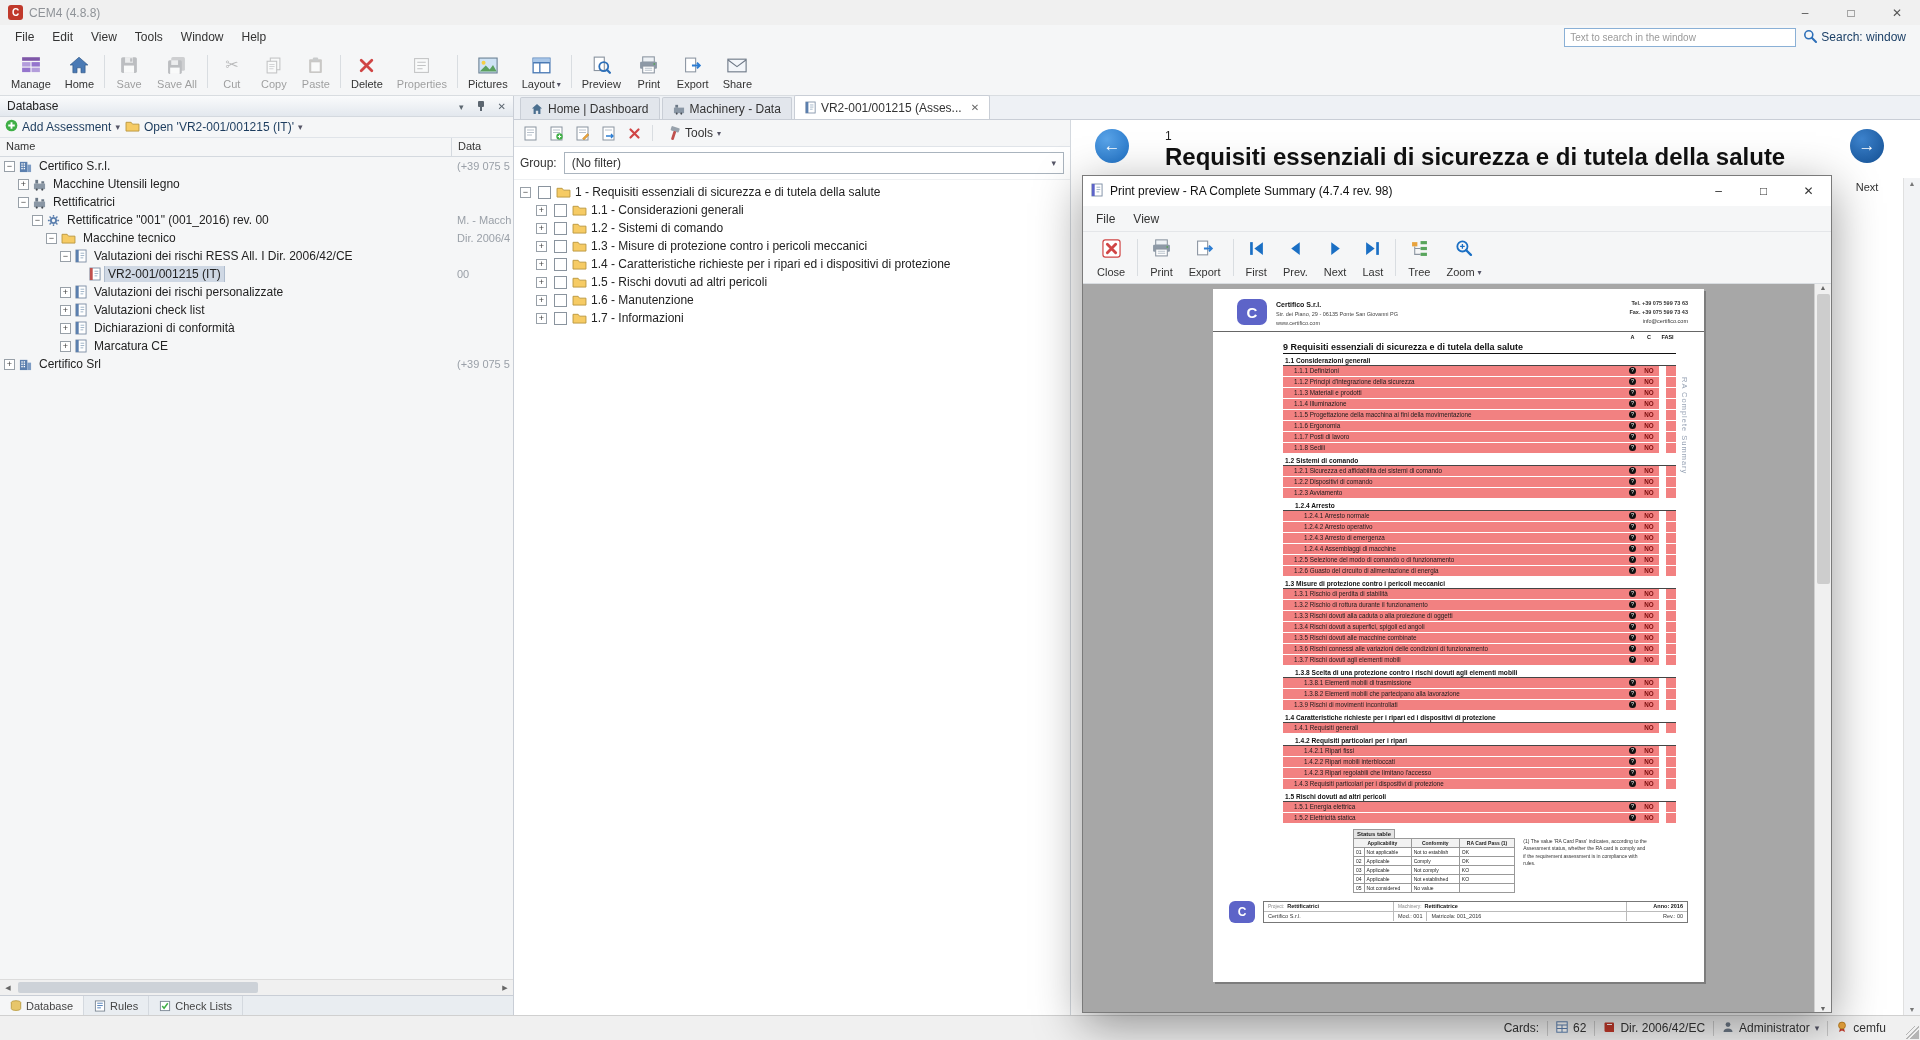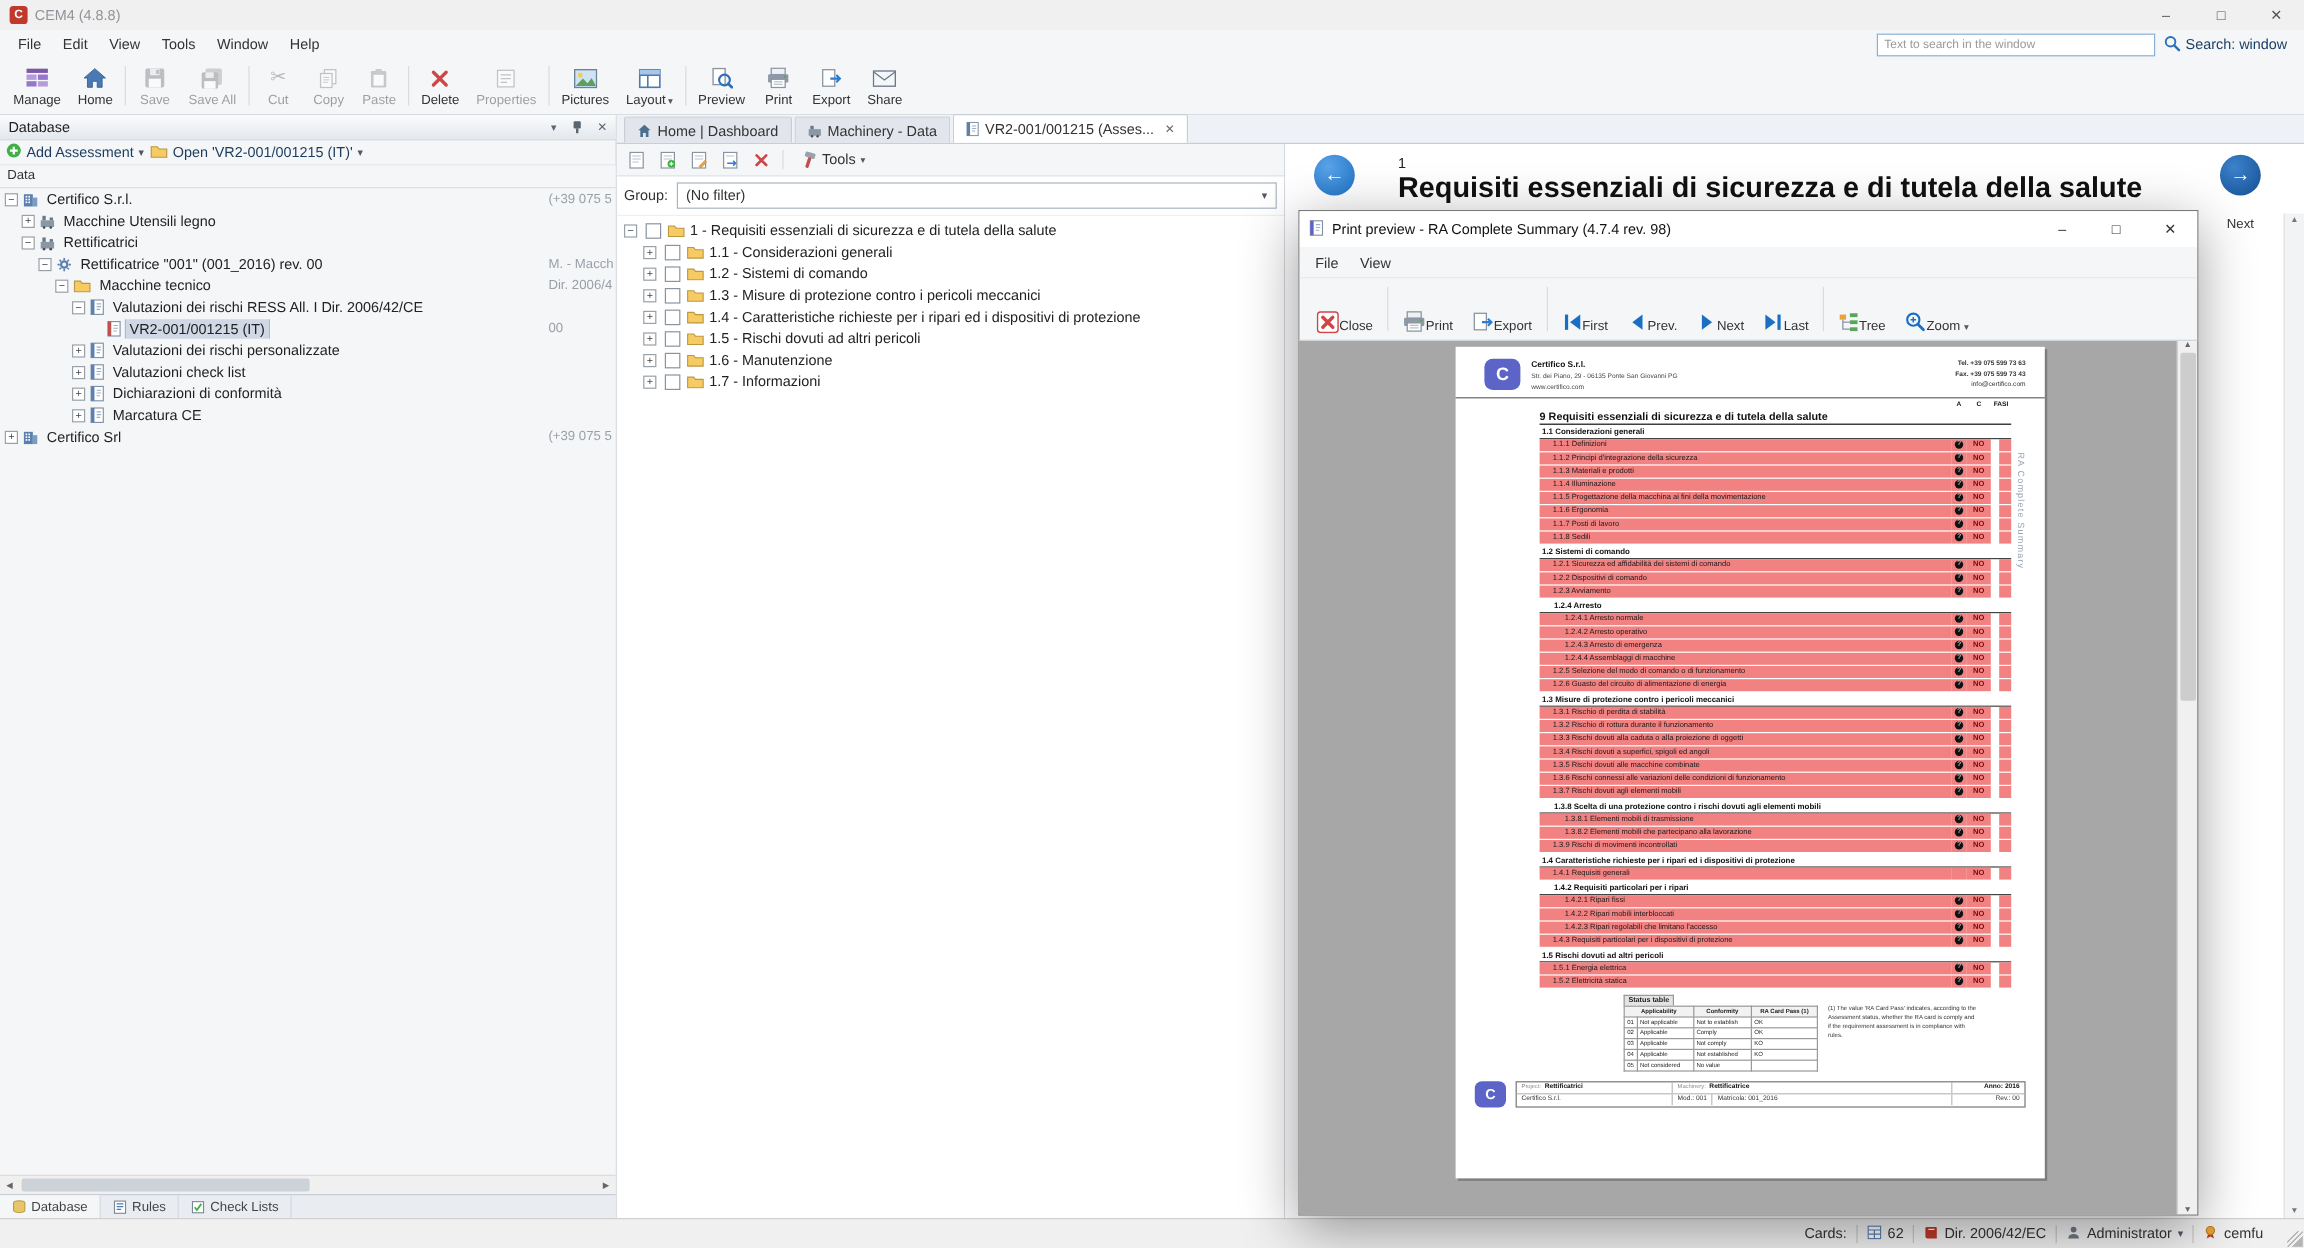--- a/index.html
+++ b/index.html
@@ -105,21 +105,21 @@
  linear-gradient(135deg,transparent 0 6px,#b5b5b5 6px 7px,transparent 7px 9px,#b5b5b5 9px 10px,transparent 10px 12px,#b5b5b5 12px 13px)}
 
 
 .pp{position:absolute;left:1082px;top:175px;width:750px;height:838px;background:#f0f0f0;border:1px solid #7a7a7a;box-shadow:0 12px 45px rgba(0,0,0,.4);display:flex;flex-direction:column;z-index:50}
 .pp-titlebar{height:30px;background:#fff;display:flex;align-items:center;padding-left:8px;flex:none}
 .pp-title{font-size:12px;color:#111;margin-left:7px}
 .pp-controls{margin-left:auto;display:flex;height:100%}
 .pp-wc{width:45px;display:flex;align-items:center;justify-content:center;font-size:12px;color:#333}
 .pp-menubar{height:26px;background:#f5f6f7;display:flex;align-items:center;padding:0 4px;border-bottom:1px solid #e4e6e9;flex:none}
 .pp-toolbar{height:52px;background:#f5f6f7;border-bottom:1px solid #d9dde1;display:flex;align-items:stretch;padding:2px 6px;flex:none}
-.ppt-btn{display:flex;flex-direction:row;align-items:flex-end;justify-content:space-between;padding:4px 8px 3px;font-size:11px;color:#333}
+.ppt-btn{display:flex;flex-direction:column;align-items:center;justify-content:space-between;padding:4px 8px 3px;font-size:11px;color:#333}
 .ppt-btn .ico{height:20px}
 .ppt-sep{width:1px;background:#d9dde1;margin:5px 4px}
 .ppt-label{display:flex;align-items:center;gap:3px}
 .pp-preview{flex:1;background:#a7a7a7;position:relative;overflow:hidden}
 .pp-vscroll{position:absolute;right:0;top:0;bottom:0;width:17px;background:#f0f0f0;border-left:1px solid #d0d0d0;display:flex;flex-direction:column;align-items:center;font-size:7px;color:#666}
 .pp-vthumb{width:13px;height:290px;background:#cdcdcd;border-radius:2px;margin-top:3px}
 .pp-statusbar{height:26px;background:#f0f0f0;border-top:1px solid #d0d0d0;display:flex;align-items:center;font-size:12px;color:#333;flex:none}
 .pp-status-cell{padding:0 10px;height:100%;display:flex;align-items:center;border-right:1px solid #d6d6d6}
 
 
@@ -385,20 +385,21 @@
         <span><span class="ico">
               <svg viewBox="0 0 16 13" width="15" height="12">
                 <path d="M1 2.5 h5.5 l1.5 2 H15 V12 H1 Z" fill="#f6cb64" stroke="#bb973e"></path>
               </svg>
             </span></span>
         <span>Open 'VR2-001/001215 (IT)'</span>
         <span class="caret"><span class="ico" style="font-size: 9px;">▾</span></span>
       </span>
     </div>
     <div class="lp-colhead">
+      <span class="col col-name">Name</span>
       <span class="col col-data">Data</span>
     </div>
     <div class="lp-tree" id="db-tree">
         <div class="db-row">
           <span class="db-main" style="padding-left: 4px;">
             <span class="expander">−</span>
             <span class="db-ico">
               <span class="ico">
                 <svg viewBox="0 0 14 14" width="13" height="13">
                   <rect x="1" y="2" width="8" height="11" fill="#5b7fae"></rect>

